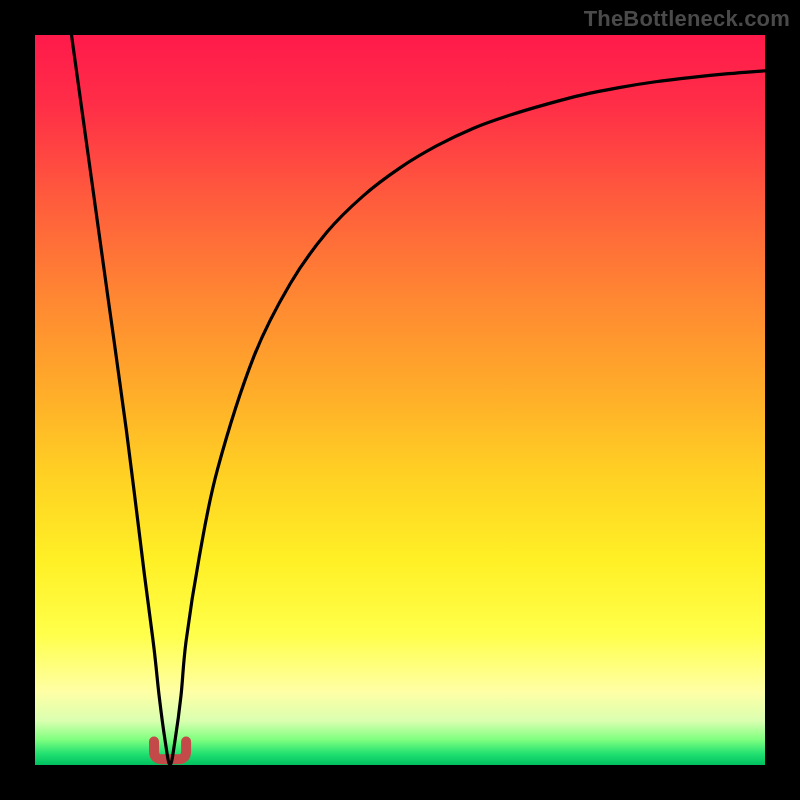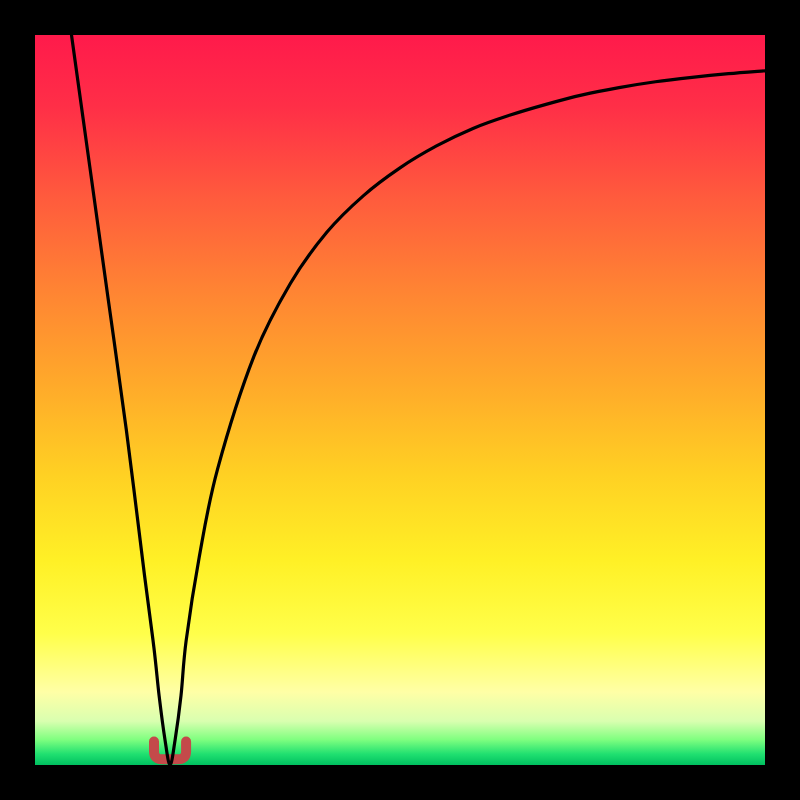--- a/index.html
+++ b/index.html
@@ -78,14 +78,15 @@
     <svg class="curve" viewBox="0 0 730 730" preserveAspectRatio="none" style="z-index:2">
       <path id="notch-path" fill="none" stroke="#c44a4a" stroke-width="10" d="M 119.0 706.6 L 119.0 716.2 Q 119.0 724.2 127.0 724.2 L 143.1 724.2 Q 151.1 724.2 151.1 716.2 L 151.1 706.6" stroke-linecap="round" stroke-linejoin="round"></path>
     </svg>
 
     <svg class="curve" viewBox="0 0 730 730" preserveAspectRatio="none" style="z-index:3">
       <path id="curve-path" fill="none" stroke="#000" stroke-width="3.2" stroke-linecap="round" stroke-linejoin="round" d="M 36.50 0.00 C 39.54 21.90, 48.67 87.60, 54.75 131.40 C 60.83 175.20, 66.92 219.00, 73.00 262.80 C 79.08 306.60, 85.17 347.97, 91.25 394.20 C 97.33 440.43, 104.88 503.70, 109.50 540.20 C 114.12 576.70, 116.56 593.13, 118.99 613.20 C 121.42 633.28, 122.28 645.44, 124.10 660.65 C 125.93 675.86, 128.12 692.89, 129.94 704.45 C 131.76 716.01, 133.35 730.00, 135.05 730.00 C 136.75 730.00, 138.34 716.01, 140.16 704.45 C 141.98 692.89, 144.18 677.08, 146.00 660.65 C 147.82 644.22, 148.07 629.02, 151.11 605.90 C 154.15 582.78, 159.02 550.54, 164.25 521.95 C 169.48 493.36, 173.38 467.81, 182.50 434.35 C 191.63 400.89, 206.83 352.22, 219.00 321.20 C 231.17 290.18, 243.33 268.88, 255.50 248.20 C 267.67 227.52, 279.83 211.70, 292.00 197.10 C 304.17 182.50, 316.33 171.31, 328.50 160.60 C 340.67 149.89, 352.83 141.13, 365.00 132.86 C 377.17 124.59, 389.33 117.53, 401.50 110.96 C 413.67 104.39, 425.83 98.55, 438.00 93.44 C 450.17 88.33, 462.33 84.31, 474.50 80.30 C 486.67 76.28, 498.83 72.76, 511.00 69.35 C 523.17 65.94, 535.33 62.66, 547.50 59.86 C 559.67 57.06, 571.83 54.75, 584.00 52.56 C 596.17 50.37, 608.33 48.42, 620.50 46.72 C 632.67 45.02, 644.83 43.68, 657.00 42.34 C 669.17 41.00, 681.33 39.79, 693.50 38.69 C 705.67 37.60, 723.92 36.26, 730.00 35.77"></path>
     </svg>
 
   </div>
 
+  <div class="watermark">TheBottleneck.com</div>
 
 </div>
 
 </body></html>

